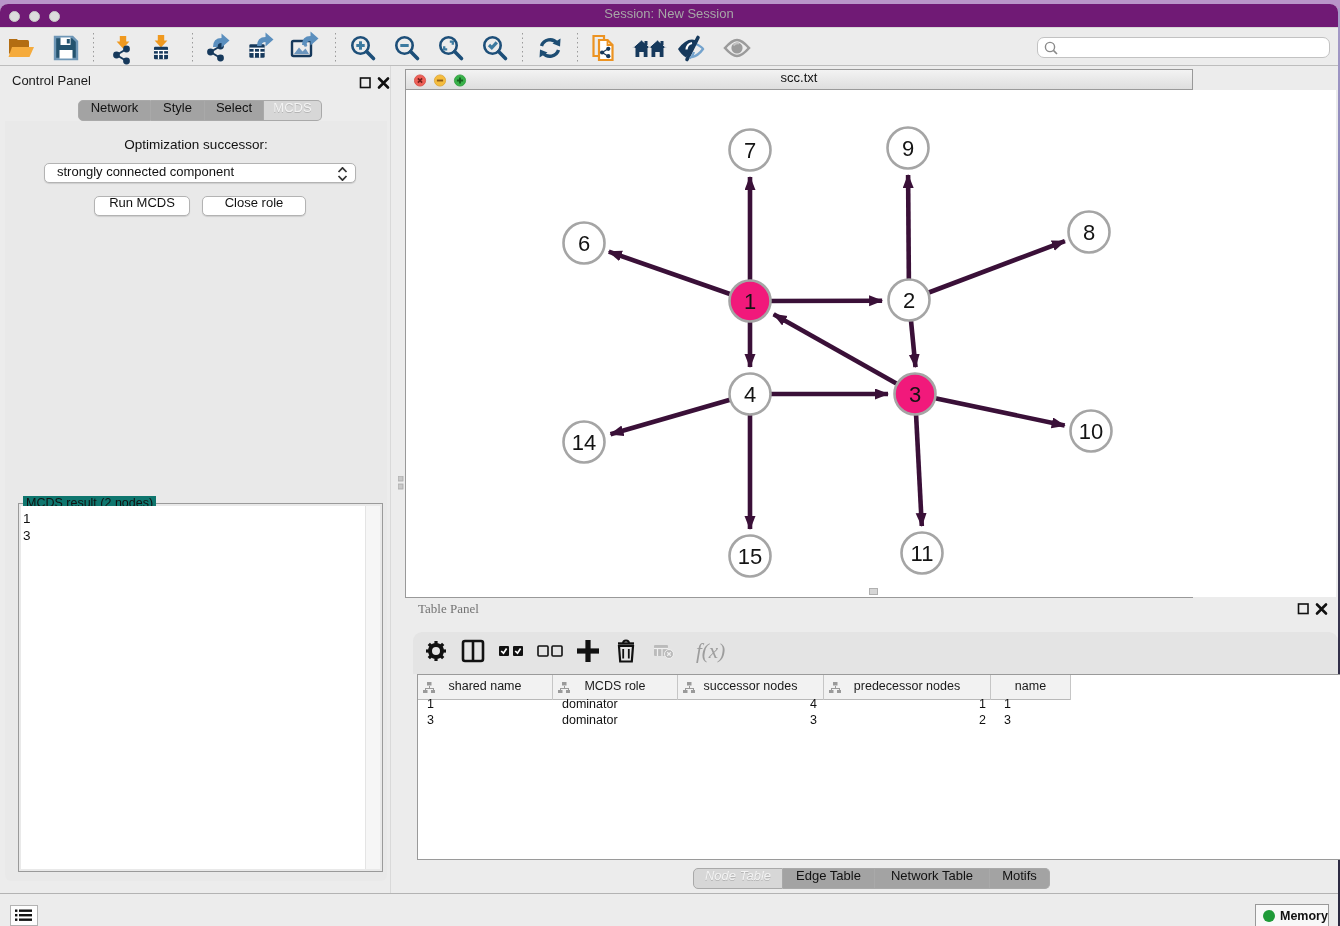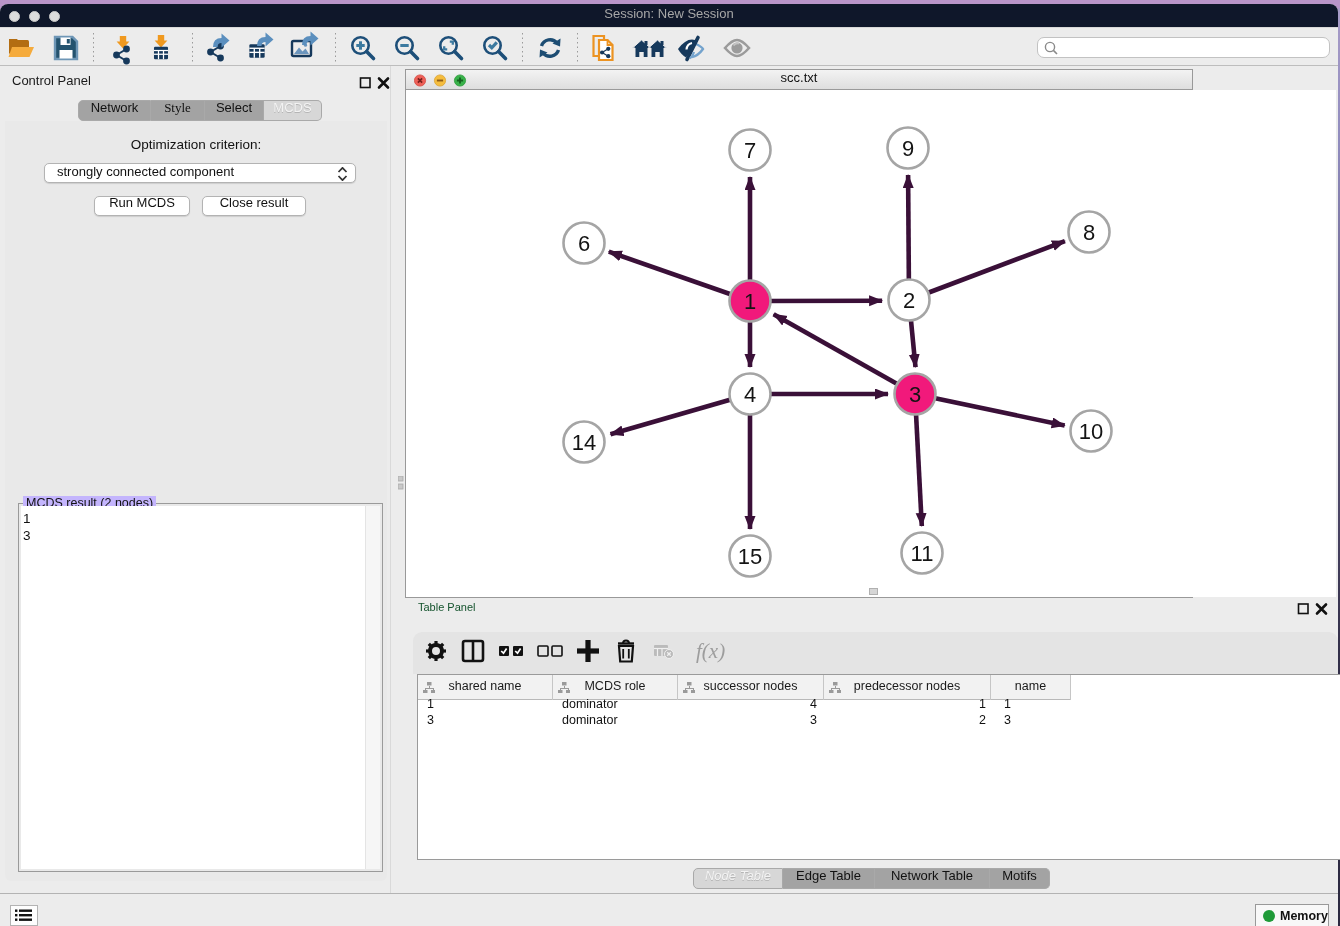--- a/index.html
+++ b/index.html
@@ -1,21 +1,21 @@
 <!DOCTYPE html>
 <html><head>
 <meta charset="utf-8">
 <style>
   html,body{margin:0;padding:0;}
   body{width:1340px;height:926px;position:relative;overflow:hidden;
        background:#b995c9;font-family:"Liberation Sans",sans-serif;}
   #win{position:absolute;left:0;top:4px;width:1338px;height:922px;
        background:#ececec;border-radius:8px 8px 0 0;}
   #rightstrip{position:absolute;right:0;top:8px;width:2px;height:918px;background:linear-gradient(#a89cc8,#8f8bbd 15%,#5a5276 45%,#322f49 70%,#2b2940);}
-  #titlebar{position:absolute;left:0;top:0;width:100%;height:23px;background:#0f172a;
+  #titlebar{position:absolute;left:0;top:0;width:100%;height:23px;background:#701a75;
             border-radius:8px 8px 0 0;border-bottom:1px solid #d8d8d8;}
   .tl{position:absolute;top:7px;width:11px;height:11px;border-radius:50%;
       background:#dcdcdc;border:1px solid #c6c6c6;box-sizing:border-box;}
   #wtitle{position:absolute;top:2px;left:0;width:100%;text-align:center;
           font-size:13px;color:#a7a7a7;}
   #toolbar{position:absolute;left:0;top:24px;width:100%;height:38px;background:#ececec;
            border-bottom:1px solid #bdbdbd;box-sizing:border-box;}
   #search{position:absolute;left:1037px;top:9px;width:293px;height:21px;background:#fff;
           border:1px solid #c2c2c2;border-radius:7px;box-sizing:border-box;}
   
@@ -32,21 +32,21 @@
              background:#e9e9e9;border-radius:0 0 6px 6px;}
   .btn{position:absolute;box-sizing:border-box;background:#fff;border:1px solid #b3b3b3;
        border-radius:5px;font-size:13px;color:#111;text-align:center;height:20px;
        line-height:12px;box-shadow:0 1px 1px rgba(0,0,0,0.12);}
   #combo{position:absolute;left:44px;top:98px;width:312px;height:20px;background:#fff;
          border:1px solid #b3b3b3;border-radius:5px;box-sizing:border-box;
          box-shadow:0 1px 1px rgba(0,0,0,0.12);}
   #combo span{position:absolute;left:12px;top:0px;font-size:13px;color:#111;}
   #fieldset{position:absolute;left:13px;top:382px;width:365px;height:369px;
             border:1px solid #9a9a9a;box-sizing:border-box;background:#e9e9e9;}
-  #legend{position:absolute;left:4px;top:-8px;background:#c4b5fd;padding:0 3px;
+  #legend{position:absolute;left:4px;top:-8px;background:#0f766e;padding:0 3px;
           font-size:12.5px;color:#111;}
   
   #netwin{position:absolute;left:405px;top:65px;width:788px;height:529px;
           border:1px solid #999;box-sizing:border-box;background:#4c1d95;}
   #nettitle{position:absolute;left:0;top:0;width:100%;height:20px;
             background:linear-gradient(#f3f3f3,#dedede);border-bottom:1px solid #9a9a9a;
             box-sizing:border-box;}
   #netcanvas{position:absolute;left:0;top:20px;width:930px;height:507px;background:#fff;}
   
   #tp{position:absolute;left:406px;top:596px;width:931px;height:294px;background:#ececec;}
@@ -226,35 +226,35 @@
   </div>
   </div>
   <div id="cp">
     <div id="cphead">Control Panel</div>
     <svg width="32" height="14" style="position:absolute;left:359px;top:10px;">
       <rect x="1.5" y="2" width="9.5" height="9.5" fill="none" stroke="#111" stroke-width="1.6"></rect>
       <path d="M 20 2.5 L 29 11.5 M 29 2.5 L 20 11.5" stroke="#111" stroke-width="2.6" stroke-linecap="round"></path>
     </svg>
     <div class="tabrow" style="left:78px;top:34px;">
       <div class="tab first" style="width:73px;">Network</div>
-      <div class="tab" style="width:54px;font-family:Liberation Serif, serif;">Style</div>
+      <div class="tab" style="width:54px;">Style</div>
       <div class="tab" style="width:59px;">Select</div>
       <div class="tab sel last" style="width:58px;">MCDS</div>
     </div>
     <div id="cpcontent">
-      <div style="position:absolute;left:0;top:16px;width:100%;text-align:center;font-size:13.5px;color:#111;">Optimization criterion:</div>
+      <div style="position:absolute;left:0;top:16px;width:100%;text-align:center;font-size:13.5px;color:#111;">Optimization successor:</div>
       <div id="combo" style="left:39px;top:42px;">
         <span>strongly connected component</span>
         <svg width="11" height="14" style="position:absolute;right:7px;top:3px;">
           <path d="M 1.5 5 L 5.5 0.8 L 9.5 5" fill="none" stroke="#333" stroke-width="1.7"></path>
           <path d="M 1.5 9 L 5.5 13.2 L 9.5 9" fill="none" stroke="#333" stroke-width="1.7"></path>
         </svg>
       </div>
       <div class="btn" style="left:89px;top:75px;width:96px;">Run MCDS</div>
-      <div class="btn" style="left:197px;top:75px;width:104px;">Close result</div>
+      <div class="btn" style="left:197px;top:75px;width:104px;">Close role</div>
       <div id="fieldset">
         <div id="legend">MCDS result (2 nodes)</div>
         <div style="position:absolute;left:2px;top:2px;right:2px;bottom:2px;background:#fff;"></div>
         <div style="position:absolute;left:4px;top:6px;font-size:13.5px;color:#111;line-height:17px;">1<br>3</div>
         <div style="position:absolute;right:2px;top:2px;width:15px;height:363px;background:#f6f6f6;border-left:1px solid #e4e4e4;box-sizing:border-box;"></div>
       </div>
     </div>
   </div>
   <svg width="8" height="14" style="position:absolute;left:398px;top:472px;">
     <rect x="0" y="0" width="5" height="5" fill="#c9c9c9" stroke="#a9a9a9" stroke-width="0.8"></rect>
@@ -321,21 +321,21 @@
           <text x="685" y="349">10</text>
           <text x="344" y="474">15</text>
           <text x="516" y="471">11</text>
         </g>
       </svg>
       <div style="position:absolute;left:463px;bottom:2px;width:7px;height:5px;background:#d6d6d6;border:1px solid #b0b0b0;"></div>
     </div>
   </div>
   <div id="tp">
     <div style="position:absolute;left:7px;top:32px;width:925px;height:42px;background:#e4e4e4;border-radius:9px 9px 0 0;"></div>
-    <div style="position:absolute;left:12px;top:1px;font-size:11px;color:#14532d;">Table Panel</div>
+    <div style="position:absolute;left:12px;top:1px;font-size:13px;color:#737373;font-family:Liberation Serif, serif;">Table Panel</div>
     <svg width="32" height="14" style="position:absolute;left:891px;top:2px;">
       <rect x="1.5" y="2" width="9.5" height="9.5" fill="none" stroke="#111" stroke-width="1.6"></rect>
       <path d="M 20 2.5 L 29 11.5 M 29 2.5 L 20 11.5" stroke="#111" stroke-width="2.6" stroke-linecap="round"></path>
     </svg>
 
     <svg width="320" height="36" style="position:absolute;left:14px;top:33px;">
 
       <g transform="translate(16,18)">
         <circle cx="0" cy="0" r="6" fill="none" stroke="#111" stroke-width="4"></circle>
         <g stroke="#111" stroke-width="3.2">

